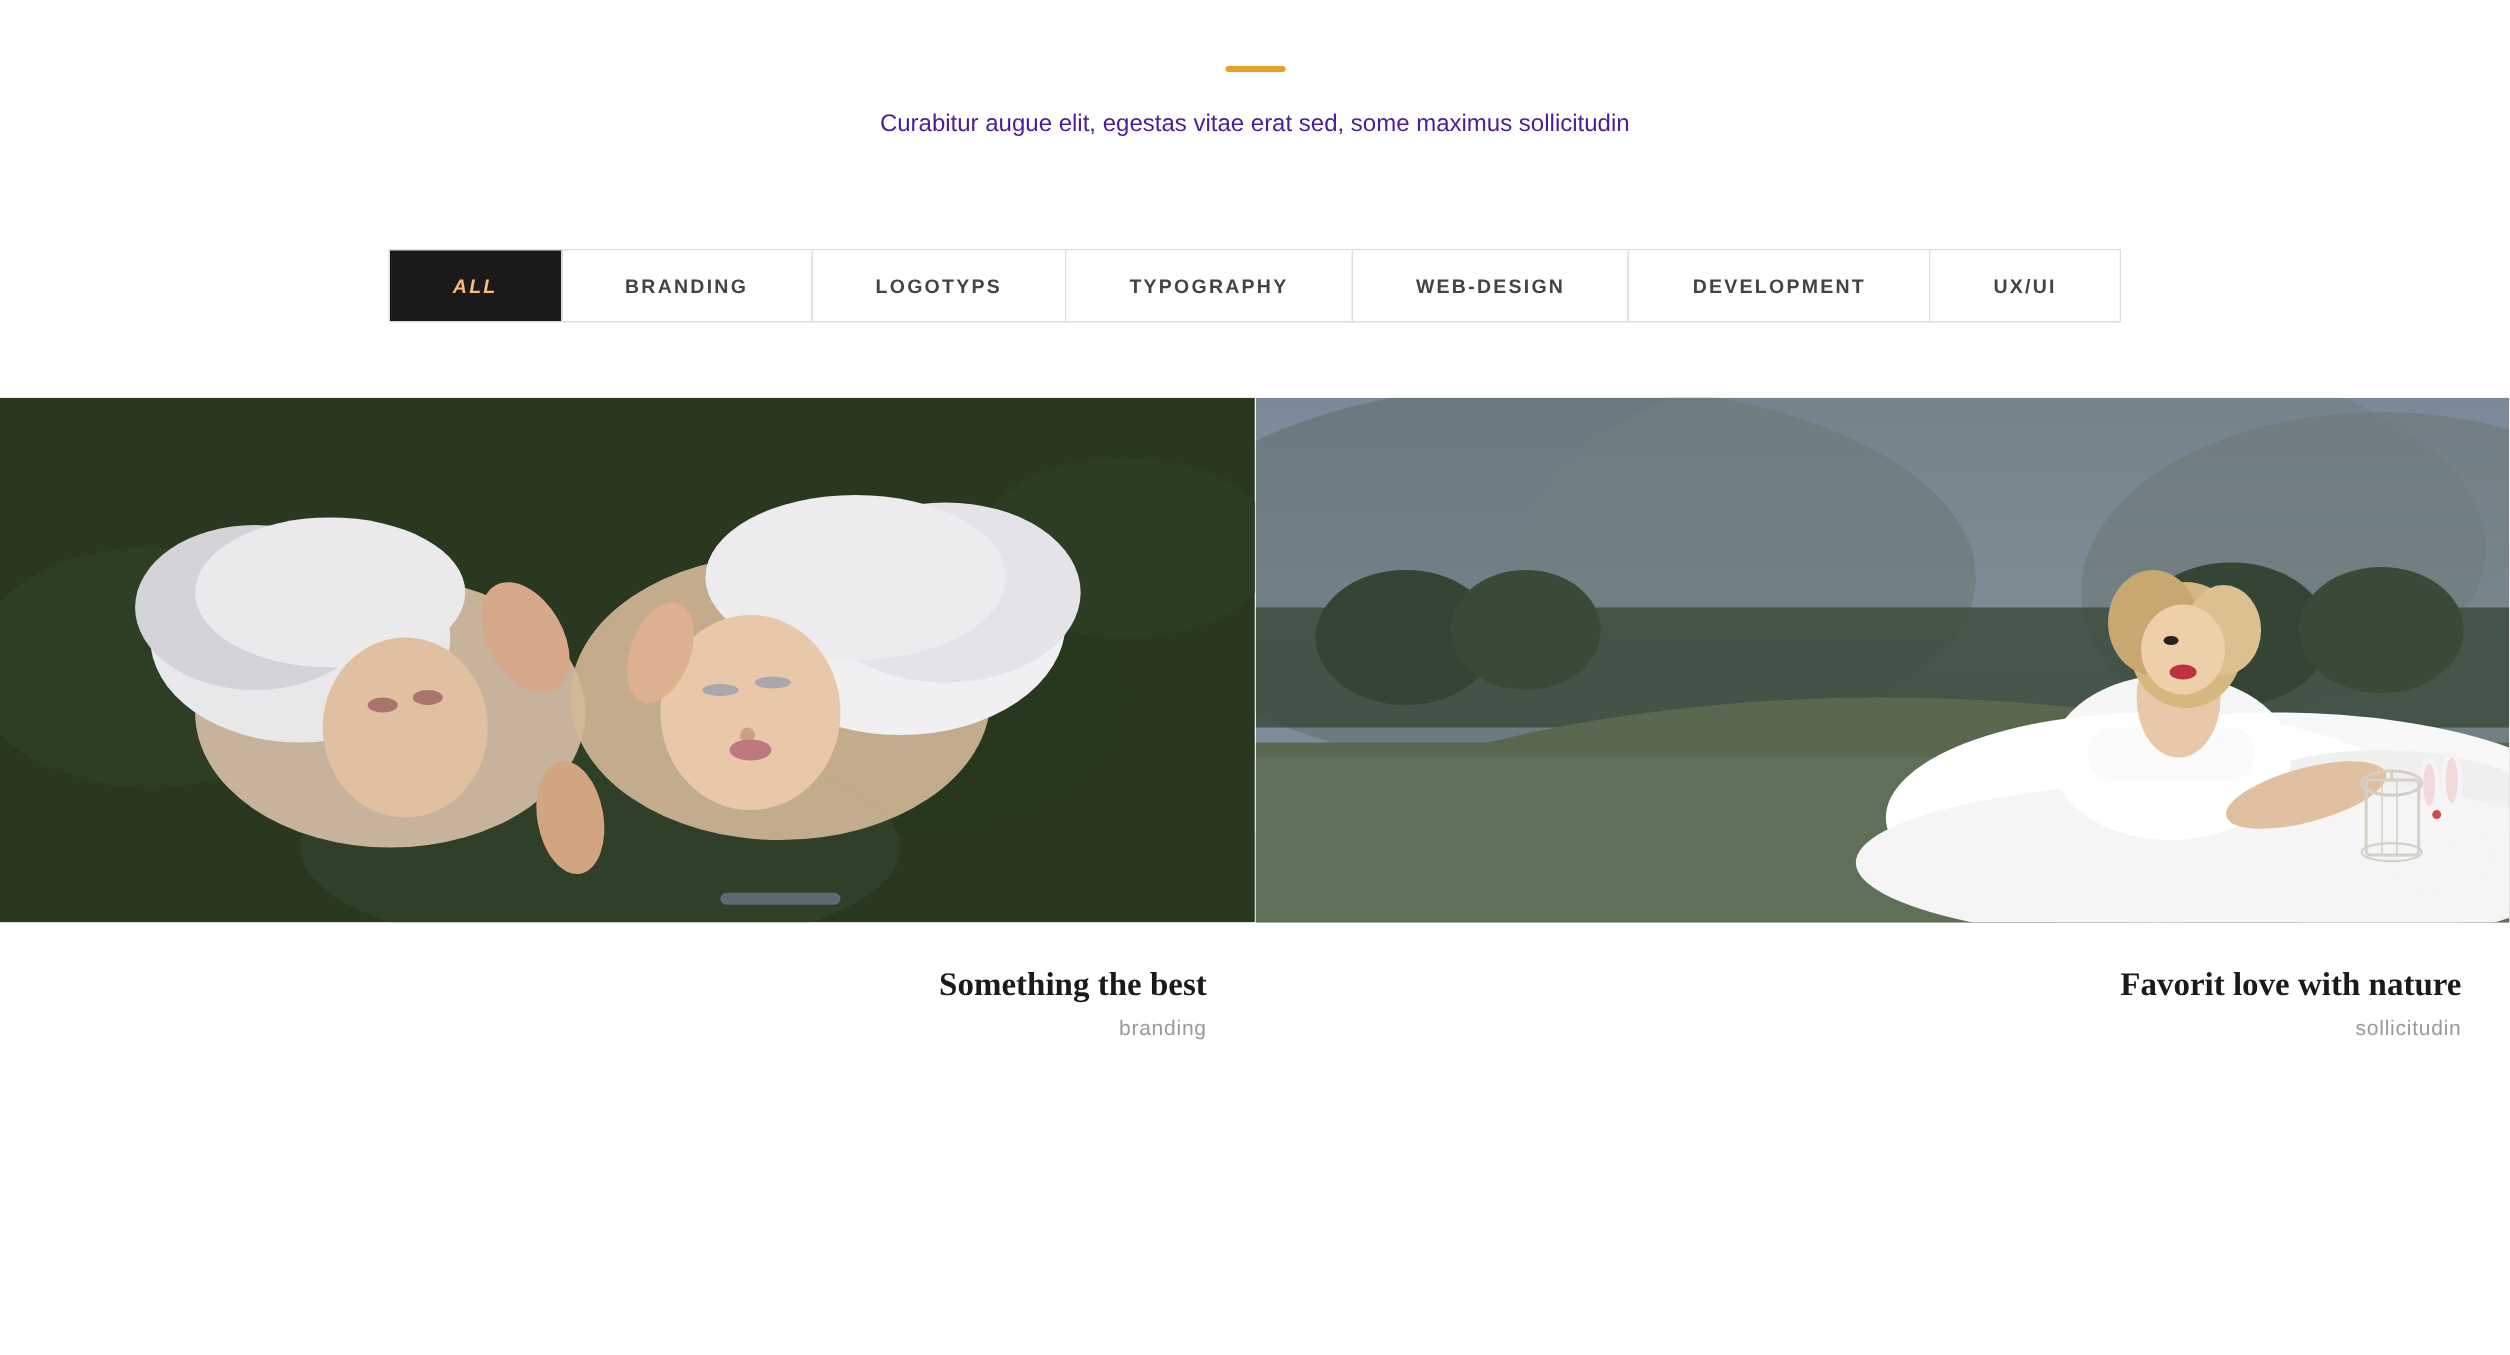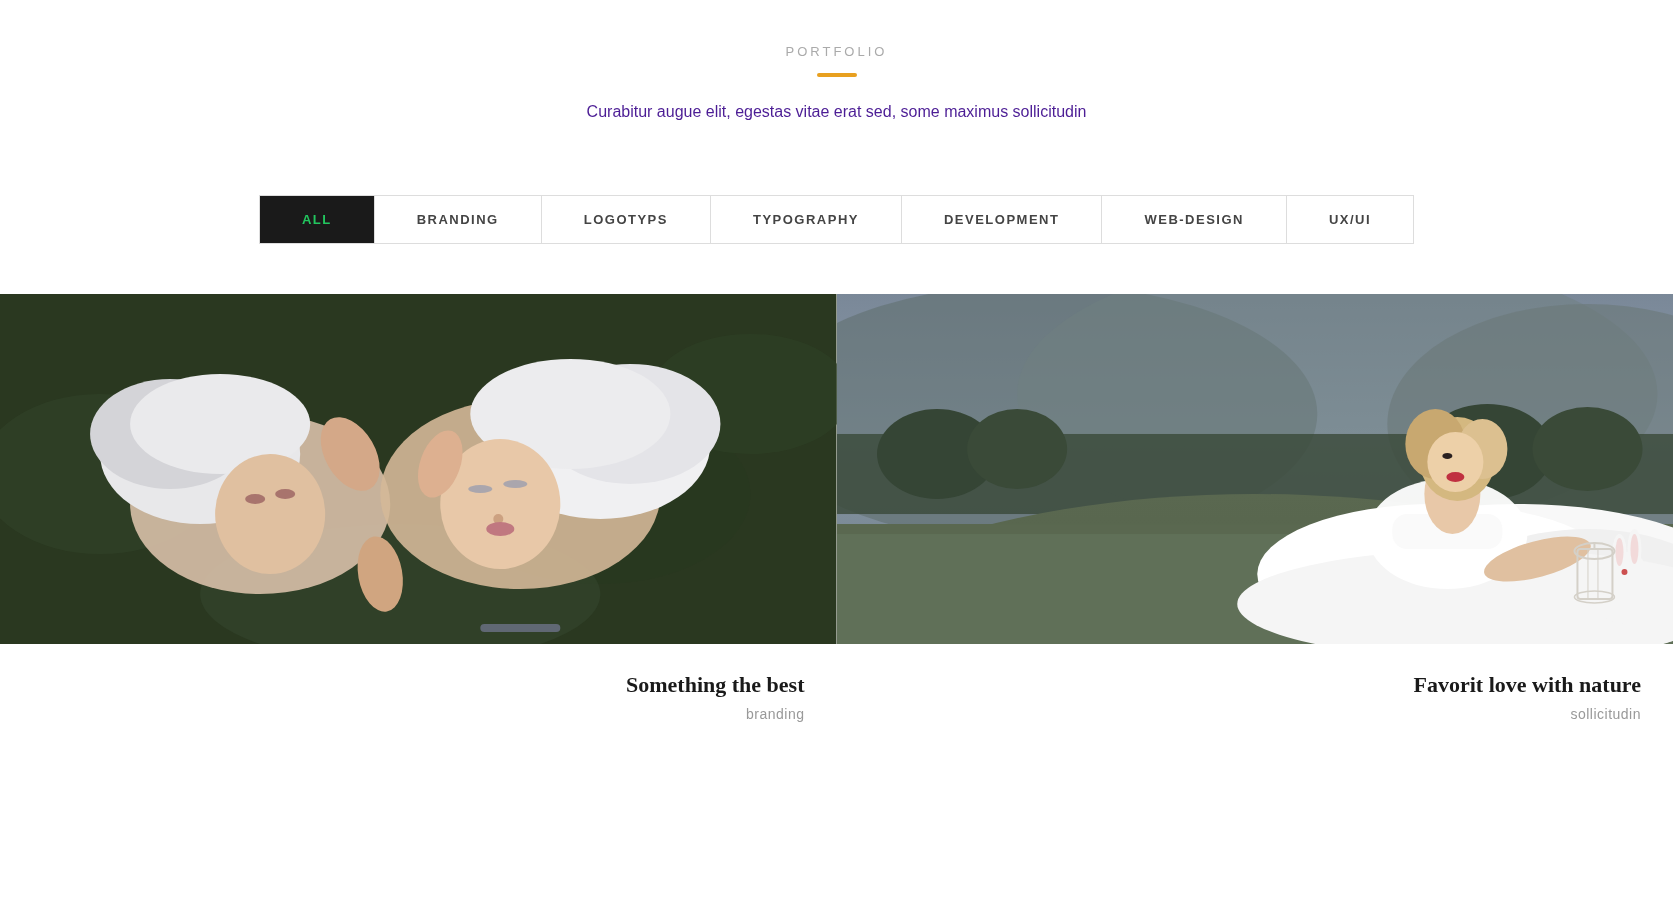--- a/index.html
+++ b/index.html
@@ -64,21 +64,22 @@
       border-right: 1px solid #ddd;
       background: #fff;
       color: #444;
       user-select: none;
     }
     .filter-tab:last-child {
       border-right: none;
     }
     .filter-tab.active {
       background: #1a1a1a;
-      color: #22c55e;
+      color: #fdba74;
+      font-style: italic;
     }
 
     
     .gallery-grid {
       display: flex;
       gap: 0;
       margin-top: 50px;
       width: 100%;
     }
     .gallery-item {
@@ -124,32 +125,31 @@
     .photo-svg {
       width: 100%;
       height: 100%;
       display: block;
     }
   </style>
 </head>
 <body>
 
 <div class="header-section">
-  <div class="portfolio-label">PORTFOLIO</div>
   <div class="accent-line"></div>
   <p class="subtitle-text">Curabitur augue elit, egestas vitae erat sed, some maximus sollicitudin</p>
 </div>
 
 <div class="filter-bar">
   <div class="filter-tab active">ALL</div>
   <div class="filter-tab">BRANDING</div>
   <div class="filter-tab">LOGOTYPS</div>
   <div class="filter-tab">TYPOGRAPHY</div>
+  <div class="filter-tab">WEB-DESIGN</div>
   <div class="filter-tab">DEVELOPMENT</div>
-  <div class="filter-tab">WEB-DESIGN</div>
   <div class="filter-tab">UX/UI</div>
 </div>
 
 <div class="gallery-grid">
 
   <div class="gallery-item">
     <div class="left-photo-container">
       <svg class="photo-svg" viewBox="0 0 836 350" xmlns="http://www.w3.org/2000/svg" preserveAspectRatio="xMidYMid slice">
         <defs>
           <radialGradient id="bg1" cx="50%" cy="50%" r="70%">

